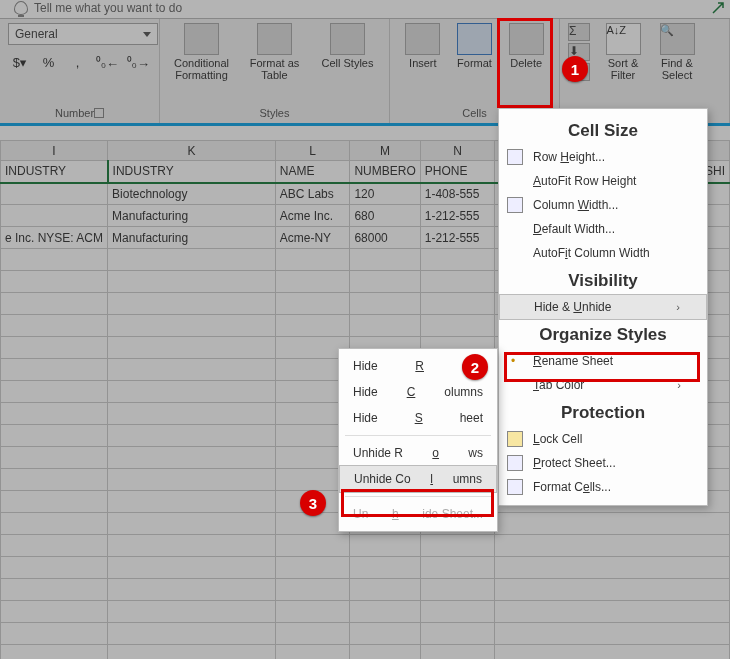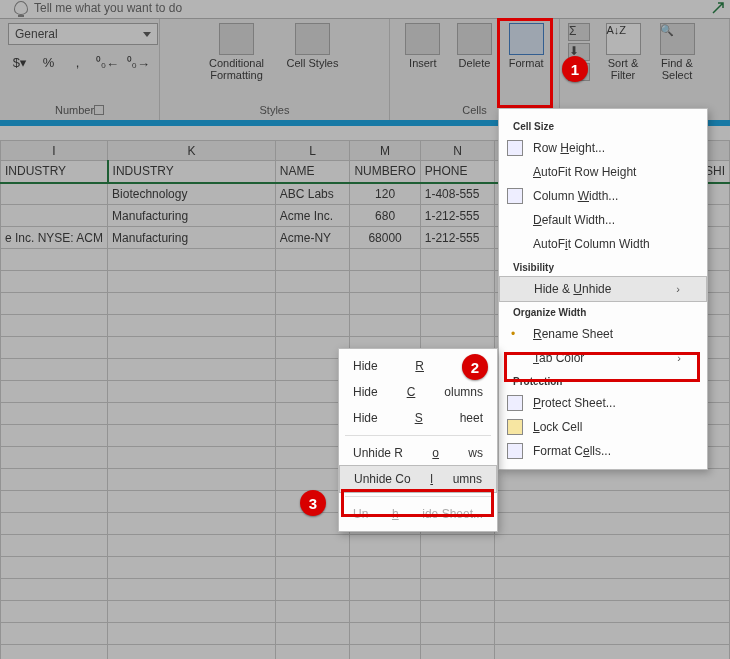--- a/index.html
+++ b/index.html
@@ -5,21 +5,21 @@
   * { box-sizing: border-box; margin: 0; padding: 0; font-family: "Segoe UI", Tahoma, sans-serif; }
   body { width: 730px; height: 659px; background: #fff; position: relative; overflow: hidden; font-size: 12px; color: #444; }
   .dim-overlay { position: absolute; inset: 0; background: rgba(40,40,40,0.35); pointer-events: none; z-index: 5; }
 
   
   .tellme { position:absolute; top:0; left:14px; display:flex; align-items:center; height:16px; color:#666; font-size:12px;}
   .bulb { width:14px; height:14px; border:1px solid #888; border-radius:50% 50% 50% 50% / 60% 60% 40% 40%; position:relative; margin-right: 6px;}
   .bulb:after{content:"";position:absolute;left:3px;bottom:-3px;width:6px;border-top:2px solid #888;}
 
   
-  .ribbon { position:absolute; top:18px; left:0; right:0; height:108px; border-top:1px solid #bbb; border-bottom:6px solid #0ea5e9; background:#f1f1f1; display:flex; }
+  .ribbon { position:absolute; top:18px; left:0; right:0; height:108px; border-top:1px solid #bbb; border-bottom:3px solid #0ea5e9; background:#f1f1f1; display:flex; }
   .group { border-right:1px solid #ccc; padding:4px 8px 2px; display:flex; flex-direction:column; justify-content:space-between; position:relative;}
   .group-label { text-align:center; font-size:11px; color:#555; height:16px; display:flex; align-items:center; justify-content:center; gap:0;}
   .launcher { width:10px;height:10px;border:1px solid #888;position:relative;}
   .launcher:after{content:"";position:absolute;right:-1px;bottom:-1px;width:4px;height:4px;border-right:1px solid #888;border-bottom:1px solid #888;}
 
   .numgroup { width:160px; }
   .numsel { width:150px;height:22px;border:1px solid #aaa;background:#fff;display:flex;align-items:center;padding:0 6px;justify-content:space-between;}
   .chev { width:0;height:0;border-left:4px solid transparent;border-right:4px solid transparent;border-top:5px solid #555;}
   .numbtns { display:flex; gap:6px; margin-top:6px; }
   .smbtn { width:26px;height:22px;display:flex;align-items:center;justify-content:center;border:1px solid transparent;color:#333;font-size:13px;}
@@ -39,25 +39,25 @@
   .miniicon{ width:22px;height:18px;background:#ddd;border:1px solid #aaa;}
 
   
   .sheet { position:absolute; top:140px; left:0; right:0; bottom:0; }
   table { border-collapse:collapse; width:100%; background:#fff;}
   th,td{ border:1px solid #ccc; height:22px; font-size:12px; padding:0 4px; text-align:left; color:#333; white-space:nowrap; overflow:hidden;}
   th{ background:#f1f1f1; font-weight:normal; text-align:center;}
   tr.colhead th{ height:20px;}
   tr.datahead td{ border-bottom:2px solid #1a7b3b; font-weight:normal;}
   tr.datahead td:nth-child(2){ border-left:2px solid #1a7b3b;}
-  td.num{ text-align:center;}
+  td.num{ text-align:left;}
 
   
   .menu1 { position:absolute; left:498px; top:108px; width:210px; background:#fdfdfd; border:1px solid #bbb; box-shadow:2px 3px 8px rgba(0,0,0,0.25); z-index:7; padding:6px 0;}
-  .menu-heading{ padding:6px 14px 4px; font-size:10px; font-weight:bold; color:#333;}
+  .menu-heading{ padding:6px 14px 4px; font-size:17px; font-weight:bold; color:#333;text-align:center;}
   .menu-item{ padding:5px 26px 5px 34px; font-size:12px; color:#333; position:relative; display:flex; align-items:center; justify-content:space-between;}
   .menu-item .iconbox{ position:absolute; left:8px; width:16px; height:16px; border:1px solid #888; background:#eef;}
   .menu-item.hover{ background:#e6e6e6; border:1px solid #bbb; margin:-1px 0;align-items:center;}
   .menu-item .arrow{ font-size:11px; color:#555;}
   .hide-unhide-highlight{ position:absolute; left:504px; width:196px; height:30px; border:3px solid #d80000; z-index:8; pointer-events:none; }
 
   .menu2 { position:absolute; left:338px; top:348px; width:160px; background:#fdfdfd; border:1px solid #bbb; box-shadow:2px 3px 8px rgba(0,0,0,0.25); z-index:7; padding:4px 0;}
   .menu2 .menu-item{ padding:6px 14px;}
   .menu2 .sep{ height:1px; background:#ddd; margin:4px 6px;}
   .menu2 .disabled{ color:#aaa;}
@@ -102,41 +102,45 @@
   </div>
 
   <div class="group stylesgroup">
     <div class="bigbtns">
       <div class="bigbtn">
         <div class="bigicon"></div>
         <span style="text-align:center">Conditional Formatting</span>
       </div>
       <div class="bigbtn">
         <div class="bigicon"></div>
+        <span style="text-align:center">Format as Table</span>
+      </div>
+      <div class="bigbtn">
+        <div class="bigicon"></div>
         <span style="text-align:center">Cell Styles</span>
       </div>
     </div>
     <div class="group-label">
         <span>Styles</span>
       </div>
   </div>
 
   <div class="group" style="width:170px">
     <div class="cells-area">
       <div class="bigbtn">
           <div class="bigicon"></div>
           <span>Insert</span>
         </div>
       <div class="bigbtn">
+          <div class="bigicon" style="background:#dce8f7;border-color:#3a7bc8;"></div>
+          <span>Format</span>
+        </div>
+      <div class="bigbtn">
           <div class="bigicon"></div>
           <span>Delete</span>
-        </div>
-      <div class="bigbtn">
-          <div class="bigicon" style="background:#dce8f7;border-color:#3a7bc8;"></div>
-          <span>Format</span>
         </div>
     </div>
     <div class="group-label">
         <span>Cells</span>
       </div>
   </div>
 
   <div class="group editgroup">
     <div class="editstack">
       <div class="smallstack">
@@ -376,37 +380,37 @@
       <span><span class="u">D</span>efault Width...</span>
     </div>
   <div class="menu-item">
       <span>AutoF<span class="u">i</span>t Column Width</span>
     </div>
   <div class="menu-heading">Visibility</div>
   <div class="menu-item hover">
       <span>Hide &amp; <span class="u">U</span>nhide</span>
       <span class="arrow">›</span>
     </div>
-  <div class="menu-heading">Organize Width</div>
+  <div class="menu-heading">Organize Styles</div>
   <div class="menu-item">
       <span style="position:absolute;left:12px;color:#c78b00">•</span>
       <span><span class="u">R</span>ename Sheet</span>
     </div>
   <div class="menu-item">
       <span><span class="u">T</span>ab Color</span>
       <span class="arrow">›</span>
     </div>
   <div class="menu-heading">Protection</div>
   <div class="menu-item">
+      <span class="iconbox" style="background:#f7e6a2"></span>
+      <span><span class="u">L</span>ock Cell</span>
+    </div>
+  <div class="menu-item">
       <span class="iconbox"></span>
       <span><span class="u">P</span>rotect Sheet...</span>
-    </div>
-  <div class="menu-item">
-      <span class="iconbox" style="background:#f7e6a2"></span>
-      <span><span class="u">L</span>ock Cell</span>
     </div>
   <div class="menu-item">
       <span class="iconbox"></span>
       <span>Format C<span class="u">e</span>lls...</span>
     </div>
 </div>
 
 <div class="menu2">
   <div class="menu-item">Hide <span class="u">R</span>ows</div>
   <div class="menu-item">Hide <span class="u">C</span>olumns</div>

